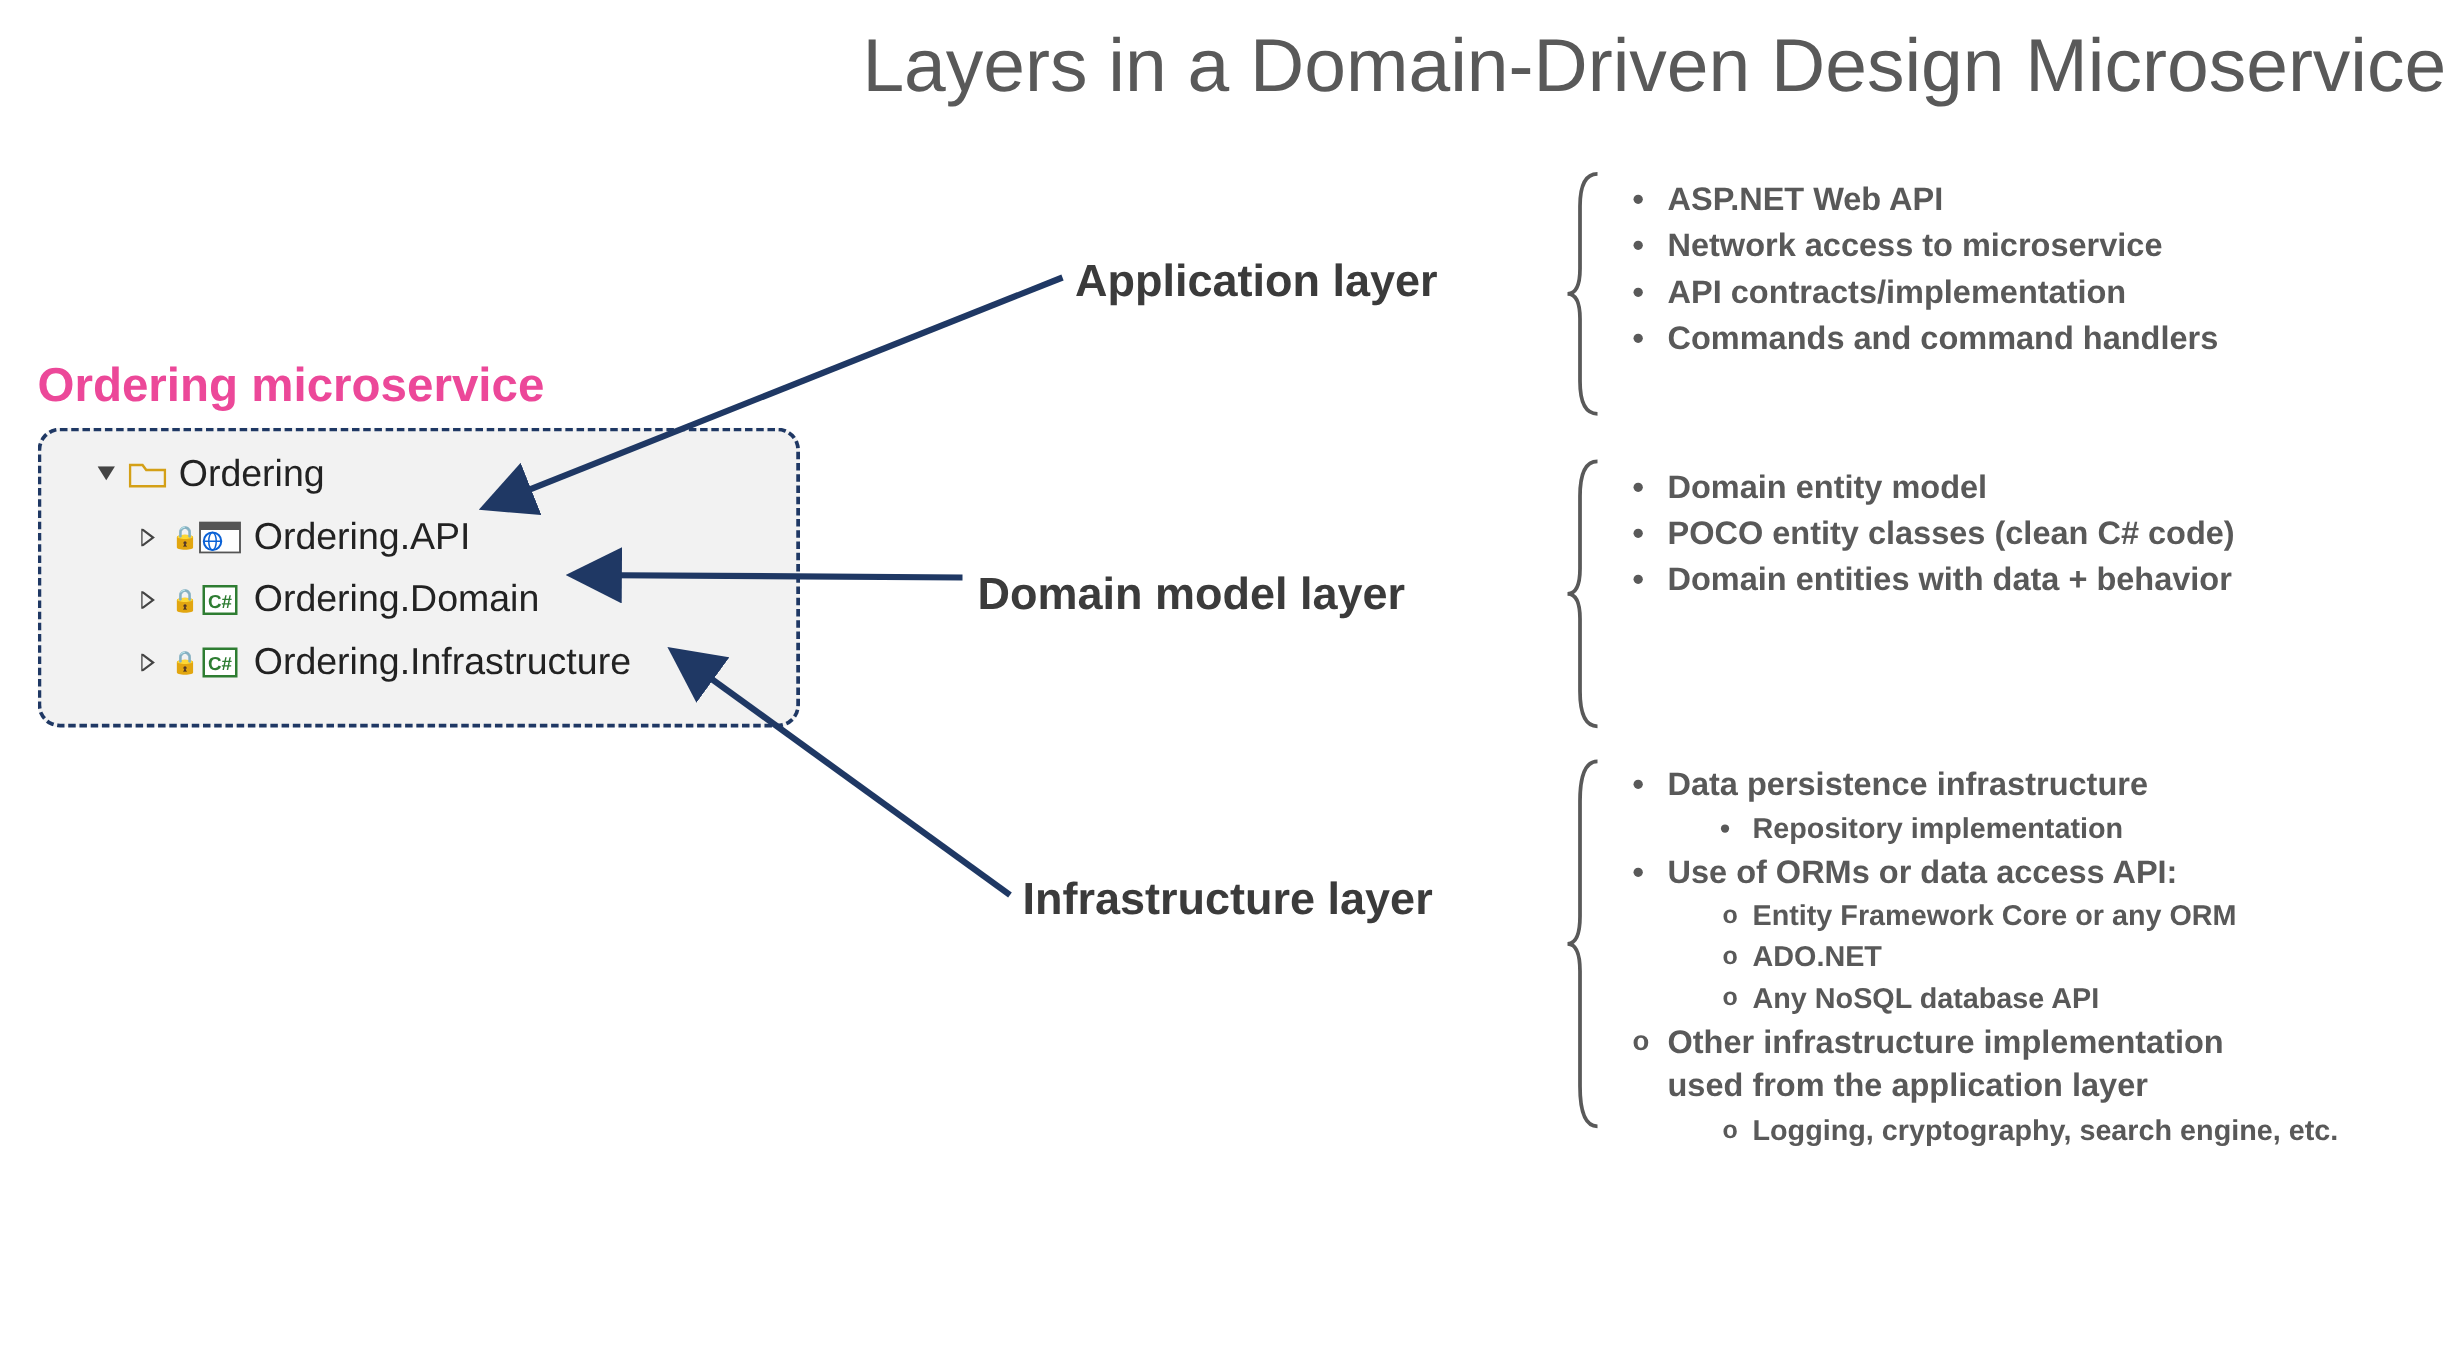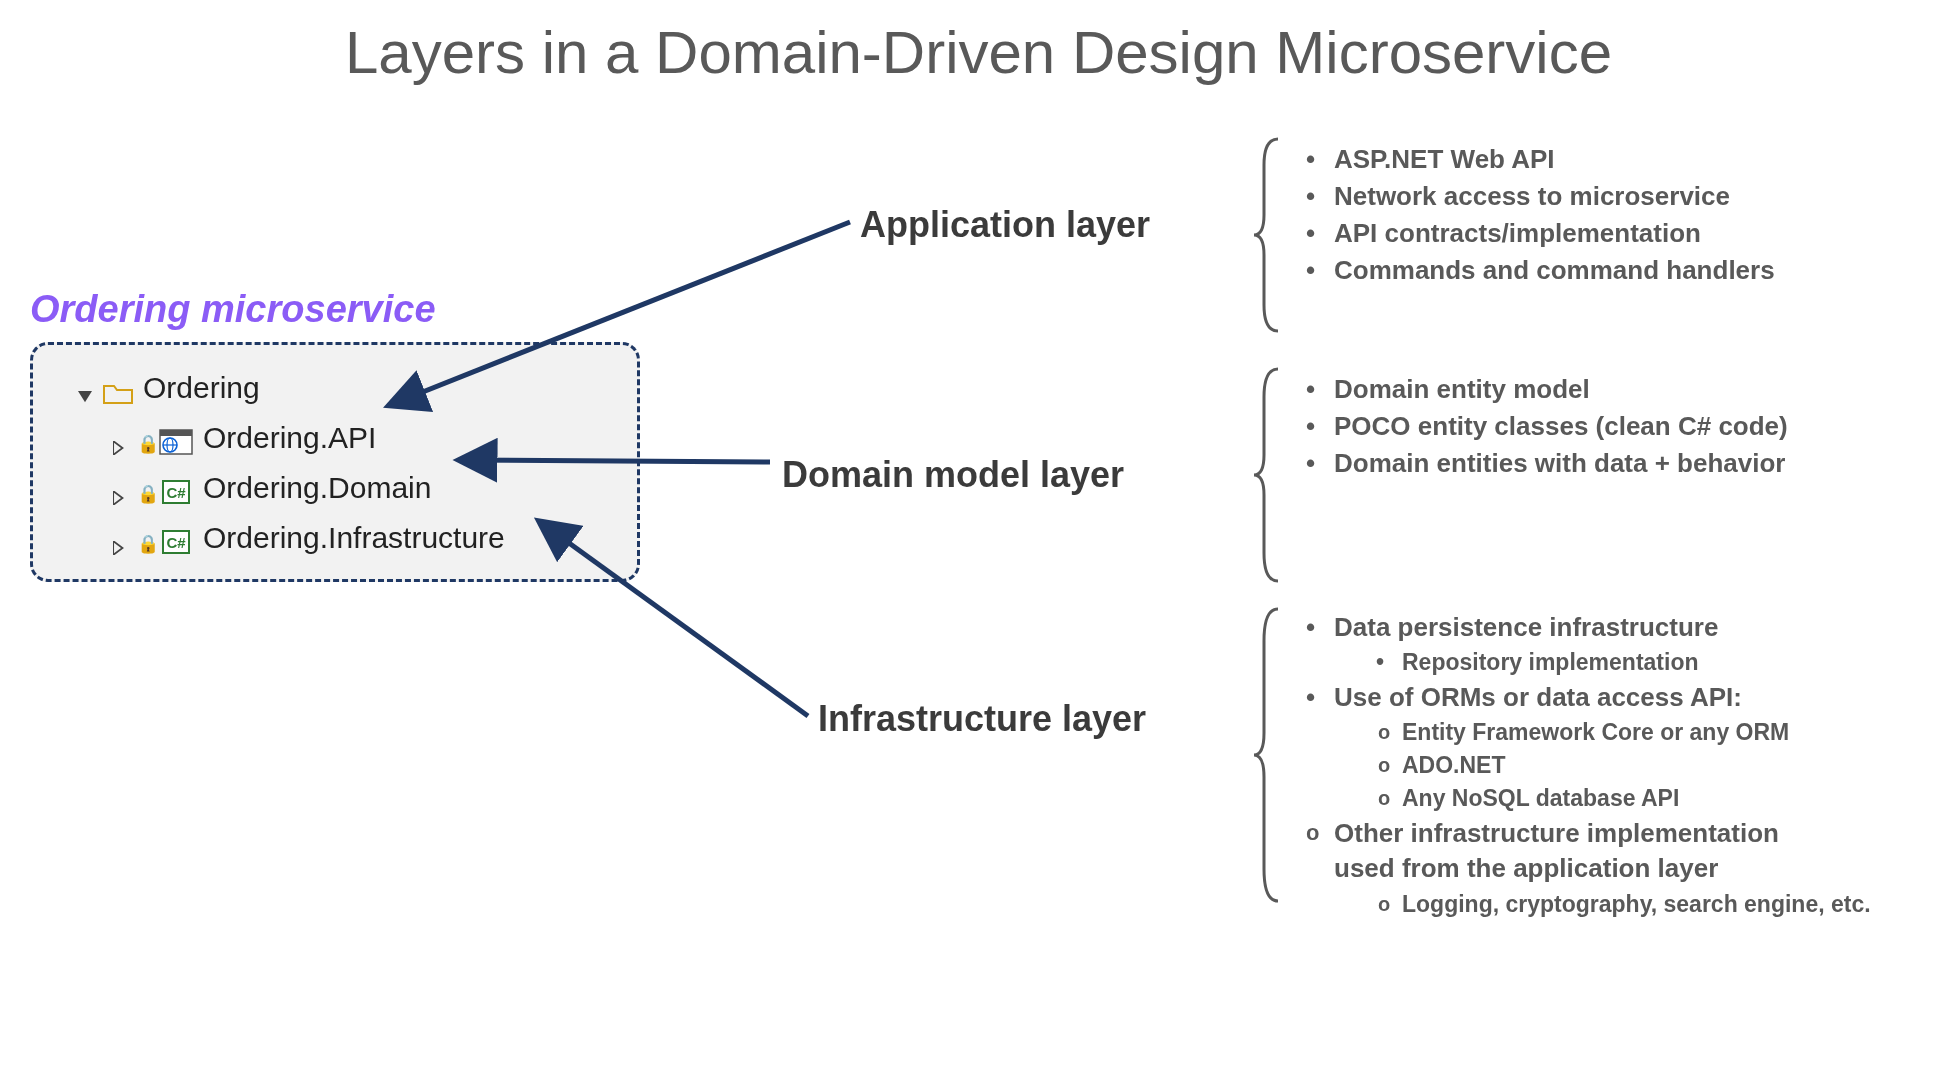--- a/index.html
+++ b/index.html
@@ -1,20 +1,20 @@
 <!DOCTYPE html>
 <html><head>
 <meta charset="utf-8">
 <style>
   html,body{margin:0;padding:0;background:#fff;font-family:"Segoe UI","Segoe UI Light",Arial,sans-serif;color:#222;}
   .canvas{position:relative;width:1957px;height:1084px;}
-  .title{position:absolute;left:0;right:0;top:18px;text-align:center;font-size:60px;font-weight:300;color:#595959;}
-  .ms-label{position:absolute;left:30px;top:288px;font-size:38px;font-weight:700;color:#8b5cf6;font-style:italic;}
+  .title{position:absolute;left:0;right:0;top:18px;text-align:right;font-size:60px;font-weight:300;color:#595959;}
+  .ms-label{position:absolute;left:30px;top:288px;font-size:38px;font-weight:700;color:#ec4899;}
   .explorer{position:absolute;left:30px;top:342px;width:610px;height:240px;border:3px dashed #1f3864;border-radius:18px;background:#f2f2f2;box-sizing:border-box;padding:10px 14px 10px 40px;}
-  .row{display:flex;align-items:flex-end;height:50px;font-size:30px;color:#222;}
+  .row{display:flex;align-items:center;height:50px;font-size:30px;color:#222;}
   .caret{width:24px;display:inline-flex;justify-content:center;color:#444;font-size:20px;}
   .folder-ico{width:30px;height:22px;display:inline-block;margin:0 10px 0 6px;position:relative;}
   .folder-ico svg{display:block;}
   .lock-ico{width:18px;text-align:center;color:#1e88e5;font-size:18px;margin-left:6px;}
   .proj-ico{width:34px;height:26px;display:inline-flex;align-items:center;justify-content:center;margin:0 10px 0 4px;}
   .proj-ico svg{display:block;}
   .item-text{}
   .indent{padding-left:34px;}
   .layer-title{position:absolute;font-size:36px;font-weight:700;color:#3b3b3b;}
   #t-app{left:860px;top:204px;}

